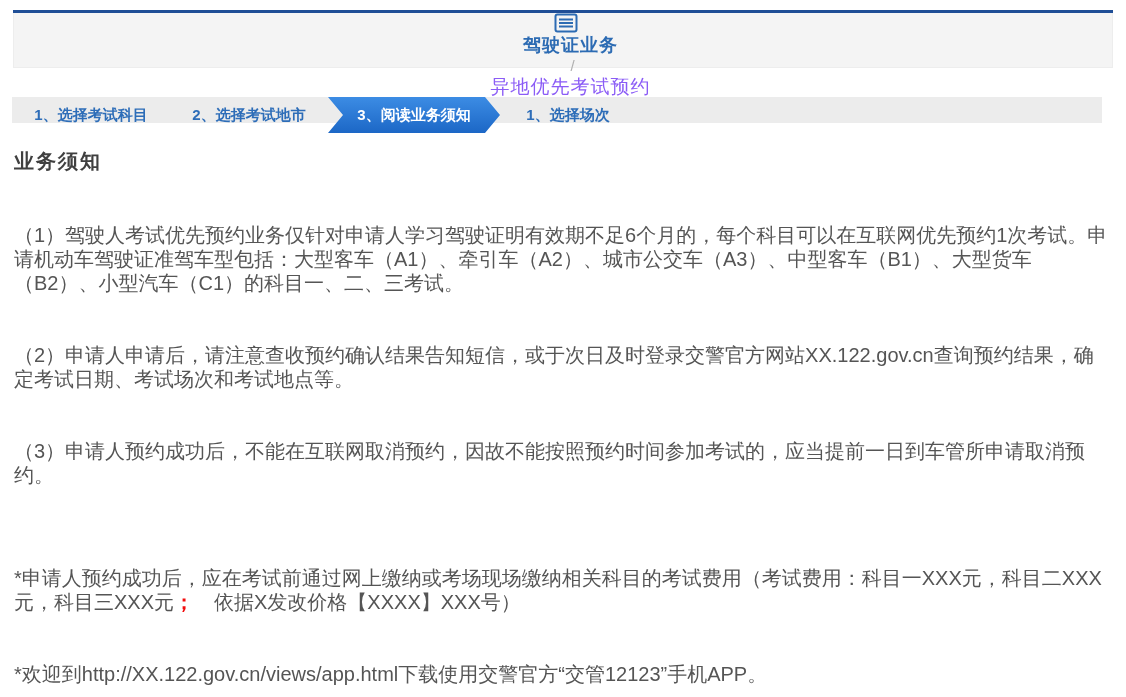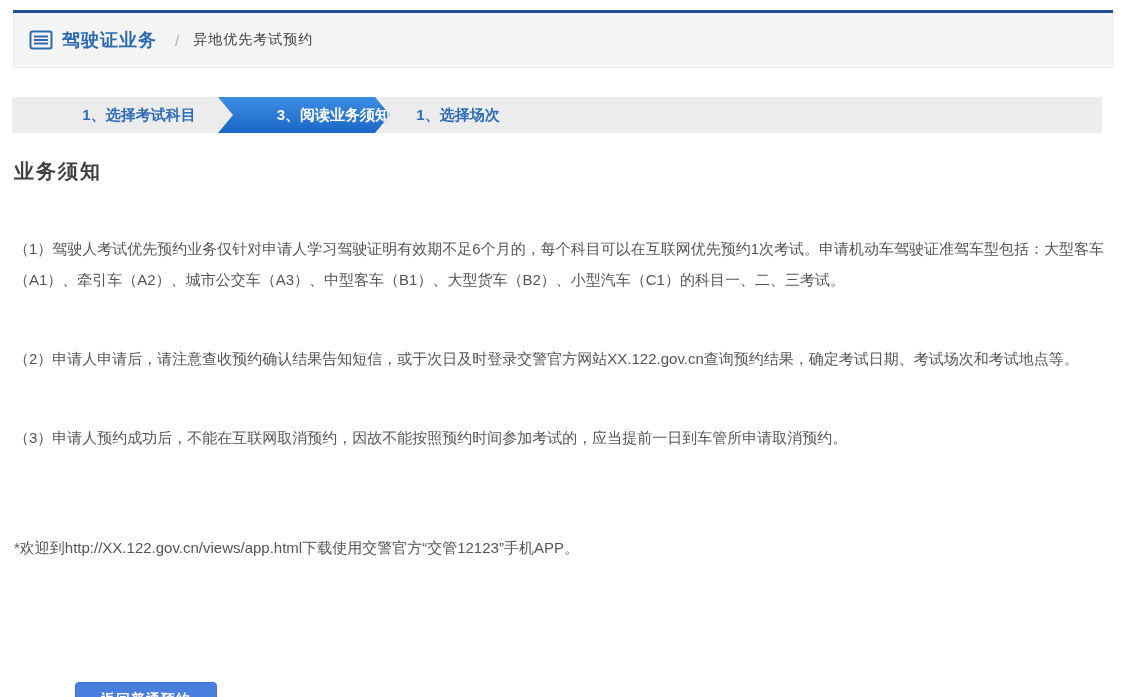--- a/index.html
+++ b/index.html
@@ -13,61 +13,60 @@
 
   
   .header-wrap { margin: 10px 13px 0 13px; }
   .navy-line { height: 3px; background: #1f4e96; }
   .crumb-bar {
     background: #f4f4f4;
     border: 1px solid #ededed; border-top: none;
     height: 55px;
     display: flex; align-items: center;
     padding-left: 15px;
+    flex-direction: column;
   }
   .crumb-icon { display: inline-flex; margin-right: 9px; }
   .crumb-title {
     color: #2c6bb3; font-size: 18px; font-weight: bold; letter-spacing: 1px;
   }
   .crumb-sep { color: #b0b0b0; font-size: 15px; margin: 0 14px 0 18px; }
-  .crumb-current { color: #404040; font-size: 14px; letter-spacing: 1px; }
+  .crumb-current { color: #8b5cf6; font-size: 19px; letter-spacing: 1px; }
 
   
   .steps {
     margin: 29px 24px 0 12px;
     background: #ececec;
-    height: 36px;
+    height: 26px;
     display: flex;
     position: relative;
-    padding-left: 48px;
   }
   .step {
     width: 158px; height: 36px; line-height: 36px;
     text-align: center;
     color: #2d6db8; font-size: 15px; font-weight: bold;
     position: relative;
     flex: 0 0 auto;
   }
   .step.active {
     width: 172px;
     color: #ffffff;
     background: linear-gradient(180deg, #3c8ce4, #1c67c6);
     clip-path: polygon(0 0, calc(100% - 15px) 0, 100% 50%, calc(100% - 15px) 100%, 0 100%, 15px 50%);
-    text-align: right;
   }
   .steps .filler { flex: 1 1 auto; }
 
   
   .main { padding: 0 16px 0 14px; }
   .notice-title {
     text-align: left;
     color: #404040; font-size: 20px; font-weight: bold;
     margin-top: 25px; margin-bottom: 32px; letter-spacing: 2px;
   }
-  .main p { font-size: 15px; line-height: 31px; color: #555555; margin-top: 48px; }
+  .main p { font-size: 20px; line-height: 24px; color: #555555; margin-top: 48px; }
   .blank-line { height: 31px; }
   .red { color: #f20d0d; }
   .red-semi { color: #f20d0d; font-weight: bold; }
   .gray-mid { color: #555555; }
 
   
   .btn-row {
     margin-top: 119px;
     display: flex; justify-content: space-between;
     padding: 0 86px 0 75px;
@@ -100,34 +99,36 @@
       </svg>
     </span>
     <span class="crumb-title">驾驶证业务</span>
     <span class="crumb-sep">/</span>
     <span class="crumb-current">异地优先考试预约</span>
   </div>
 </div>
 
 <div class="steps">
   <div class="step">1、选择考试科目</div>
+  <div class="step">2、选择考试地市</div>
   <div class="step active">3、阅读业务须知</div>
   <div class="step" style="width:136px">1、选择场次</div>
   <div class="filler"></div>
 </div>
 
 <div class="main">
   <h1 class="notice-title">业务须知</h1>
 
   <p>（1）驾驶人考试优先预约业务仅针对申请人学习驾驶证明有效期不足6个月的，每个科目可以在互联网优先预约1次考试。申请机动车驾驶证准驾车型包括：大型客车（A1）、牵引车（A2）、城市公交车（A3）、中型客车（B1）、大型货车（B2）、小型汽车（C1）的科目一、二、三考试。</p>
   <p>（2）申请人申请后，请注意查收预约确认结果告知短信，或于次日及时登录交警官方网站XX.122.gov.cn查询预约结果，确定考试日期、考试场次和考试地点等。</p>
   <p>（3）申请人预约成功后，不能在互联网取消预约，因故不能按照预约时间参加考试的，应当提前一日到车管所申请取消预约。</p>
 
   <div class="blank-line"></div>
 
+  <p><span>*申请人预约成功后，应在考试前通过网上缴纳或考场现场缴纳相关科目的考试费用（考试费用：科目一XXX元，科目二XXX元，科目三XXX元</span><span class="red-semi">；</span><span>　依据X发改价格【XXXX】XXX号）</span></p>
 
 
   <p>*欢迎到http://XX.122.gov.cn/views/app.html下载使用交警官方“交管12123”手机APP。</p>
 </div>
 
 <div class="btn-row">
   <button class="btn">返回普通预约</button>
 </div>
 
 </body></html>

